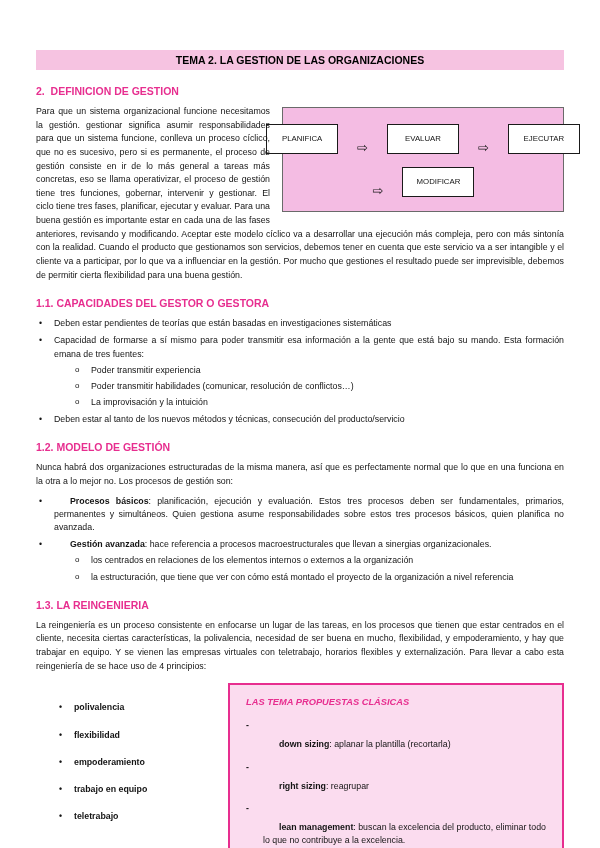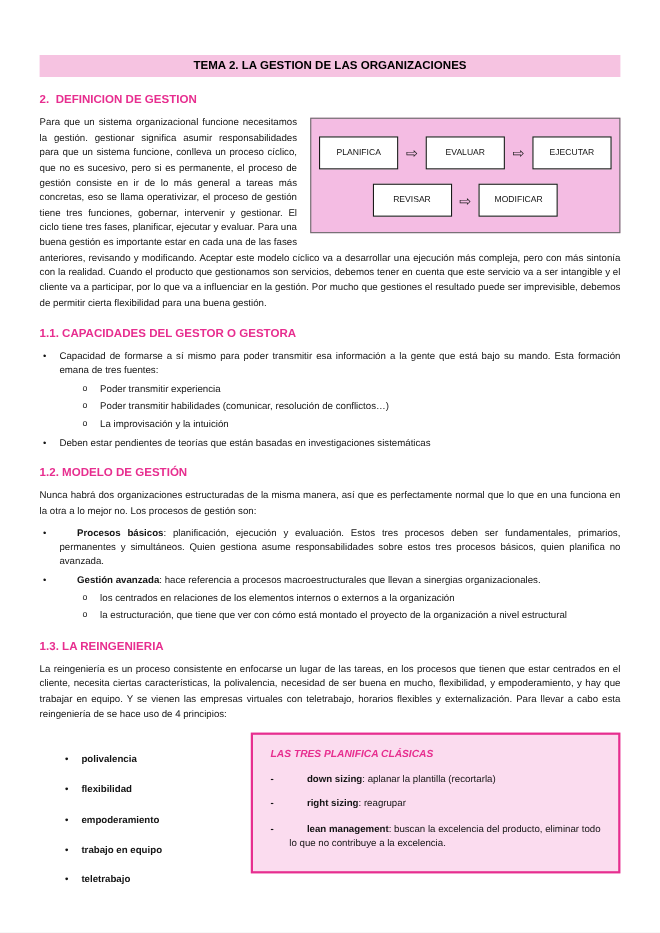--- a/index.html
+++ b/index.html
@@ -19,21 +19,21 @@
   }
   .para { font-size:8.8px; line-height:1.55; text-align:justify; margin:6px 0; }
   .clearfix::after { content:""; display:block; clear:both; }
 
   
   .diagram {
     float:right; width:282px; box-sizing:border-box;
     background:#F4BCE3; border:1px solid #6a6a6a;
     margin:2px 0 8px 12px; padding:16px 8px 8px 8px;
   }
-  .d-row { display:flex; align-items:center; justify-content:center; gap:6px; }
+  .d-row { display:flex; align-items:flex-end; justify-content:center; gap:18px; }
   .d-row2 { margin-top:13px; padding-bottom:6px; }
   .d-box {
     background:#fff; border:1px solid #1a1a1a; font-size:7.8px;
     padding:8px 4px; min-width:62px; text-align:center; color:#111;
   }
   .d-arrow { font-size:13px; line-height:1; color:#1a1a1a; padding:0 1px; }
 
   
   ul { margin:4px 0; padding:0; list-style:none; }
   .l1 > li {
@@ -56,95 +56,95 @@
   .classic-box {
     flex:1; border:2px solid #E72E8F; background:#FBDCEF;
     padding:12px 16px 10px 16px; margin-left:12px; box-sizing:border-box;
   }
   .box-title {
     color:#E72E8F; font-style:italic; font-weight:bold;
     font-size:9.3px; margin-bottom:12px;
   }
   .box-item { display:flex; font-size:8.8px; line-height:1.5; margin:9px 0; }
   .dash { width:17px; flex:none; font-weight:bold; }
-  .box-item-text { text-align:justify; }
+  .box-item-text { text-align:justify;margin-top:19px; }
 </style>
 </head>
 <body>
 
 <div class="page">
 
   <div class="title-bar">TEMA 2. LA GESTION DE LAS ORGANIZACIONES</div>
 
   <div class="h-pink">2.  DEFINICION DE GESTION</div>
 
   <div class="para clearfix">
     <div class="diagram">
       <div class="d-row">
         <div class="d-box">PLANIFICA</div>
         <span class="d-arrow">⇨</span>
         <div class="d-box">EVALUAR</div>
         <span class="d-arrow">⇨</span>
         <div class="d-box">EJECUTAR</div>
       </div>
       <div class="d-row d-row2">
-        <div class="d-box">REVISAR</div>
         <span class="d-arrow">⇨</span>
         <div class="d-box">MODIFICAR</div>
       </div>
     </div>
     <span>Para que un sistema organizacional funcione necesitamos la gestión. gestionar significa asumir responsabilidades para que un sistema funcione, conlleva un proceso cíclico, que no es sucesivo, pero si es permanente, el proceso de gestión consiste en ir de lo más general a tareas más concretas, eso se llama operativizar, el proceso de gestión tiene tres funciones, gobernar, intervenir y gestionar. El ciclo tiene tres fases, planificar, ejecutar y evaluar. Para una buena gestión es importante estar en cada una de las fases anteriores, revisando y modificando. Aceptar este modelo cíclico va a desarrollar una ejecución más compleja, pero con más sintonía con la realidad. Cuando el producto que gestionamos son servicios, debemos tener en cuenta que este servicio va a ser intangible y el cliente va a participar, por lo que va a influenciar en la gestión. Por mucho que gestiones el resultado puede ser imprevisible, debemos de permitir cierta flexibilidad para una buena gestión.</span>
   </div>
 
   <div class="h-pink">1.1. CAPACIDADES DEL GESTOR O GESTORA</div>
 
   <ul class="l1">
+    <li><span>Deben estar pendientes de teorías que están basadas en investigaciones sistemáticas</span></li>
     <li>
       <span>Capacidad de formarse a sí mismo para poder transmitir esa información a la gente que está bajo su mando. Esta formación emana de tres fuentes:</span>
       <ul class="l2">
         <li><span>Poder transmitir experiencia</span></li>
         <li><span>Poder transmitir habilidades (comunicar, resolución de conflictos…)</span></li>
         <li><span>La improvisación y la intuición</span></li>
       </ul>
     </li>
-    <li><span>Deben estar pendientes de teorías que están basadas en investigaciones sistemáticas</span></li>
+    <li><span>Deben estar al tanto de los nuevos métodos y técnicas, consecución del producto/servicio</span></li>
   </ul>
 
   <div class="h-pink">1.2. MODELO DE GESTIÓN</div>
 
   <div class="para">Nunca habrá dos organizaciones estructuradas de la misma manera, así que es perfectamente normal que lo que en una funciona en la otra a lo mejor no. Los procesos de gestión son:</div>
 
   <ul class="l1">
     <li>
       <span class="bold">Procesos básicos</span><span>: planificación, ejecución y evaluación. Estos tres procesos deben ser fundamentales, primarios, permanentes y simultáneos. Quien gestiona asume responsabilidades sobre estos tres procesos básicos, quien planifica no avanzada.</span>
     </li>
     <li>
       <span class="bold">Gestión avanzada</span><span>: hace referencia a procesos macroestructurales que llevan a sinergias organizacionales.</span>
       <ul class="l2">
         <li><span>los centrados en relaciones de los elementos internos o externos a la organización</span></li>
-        <li><span>la estructuración, que tiene que ver con cómo está montado el proyecto de la organización a nivel estructural</span></li>
+        <li><span>la estructuración, que tiene que ver con cómo está montado el proyecto de la organización a nivel referencia</span></li>
       </ul>
     </li>
   </ul>
 
   <div class="h-pink">1.3. LA REINGENIERIA</div>
 
   <div class="para">La reingeniería es un proceso consistente en enfocarse un lugar de las tareas, en los procesos que tienen que estar centrados en el cliente, necesita ciertas características, la polivalencia, necesidad de ser buena en mucho, flexibilidad, y empoderamiento, y hay que trabajar en equipo. Y se vienen las empresas virtuales con teletrabajo, horarios flexibles y externalización. Para llevar a cabo esta reingeniería de se hace uso de 4 principios:</div>
 
   <div class="bottom-row">
     <ul class="l1 principles">
       <li><span>polivalencia</span></li>
       <li><span>flexibilidad</span></li>
       <li><span>empoderamiento</span></li>
       <li><span>trabajo en equipo</span></li>
       <li><span>teletrabajo</span></li>
     </ul>
 
     <div class="classic-box">
-      <div class="box-title">LAS TRES PLANIFICA CLÁSICAS</div>
+      <div class="box-title">LAS TEMA PROPUESTAS CLÁSICAS</div>
       <div class="box-item">
         <span class="dash">-</span>
         <div class="box-item-text"><span class="bold">down sizing</span><span>: aplanar la plantilla (recortarla)</span></div>
       </div>
       <div class="box-item">
         <span class="dash">-</span>
         <div class="box-item-text"><span class="bold">right sizing</span><span>: reagrupar</span></div>
       </div>
       <div class="box-item">
         <span class="dash">-</span>

